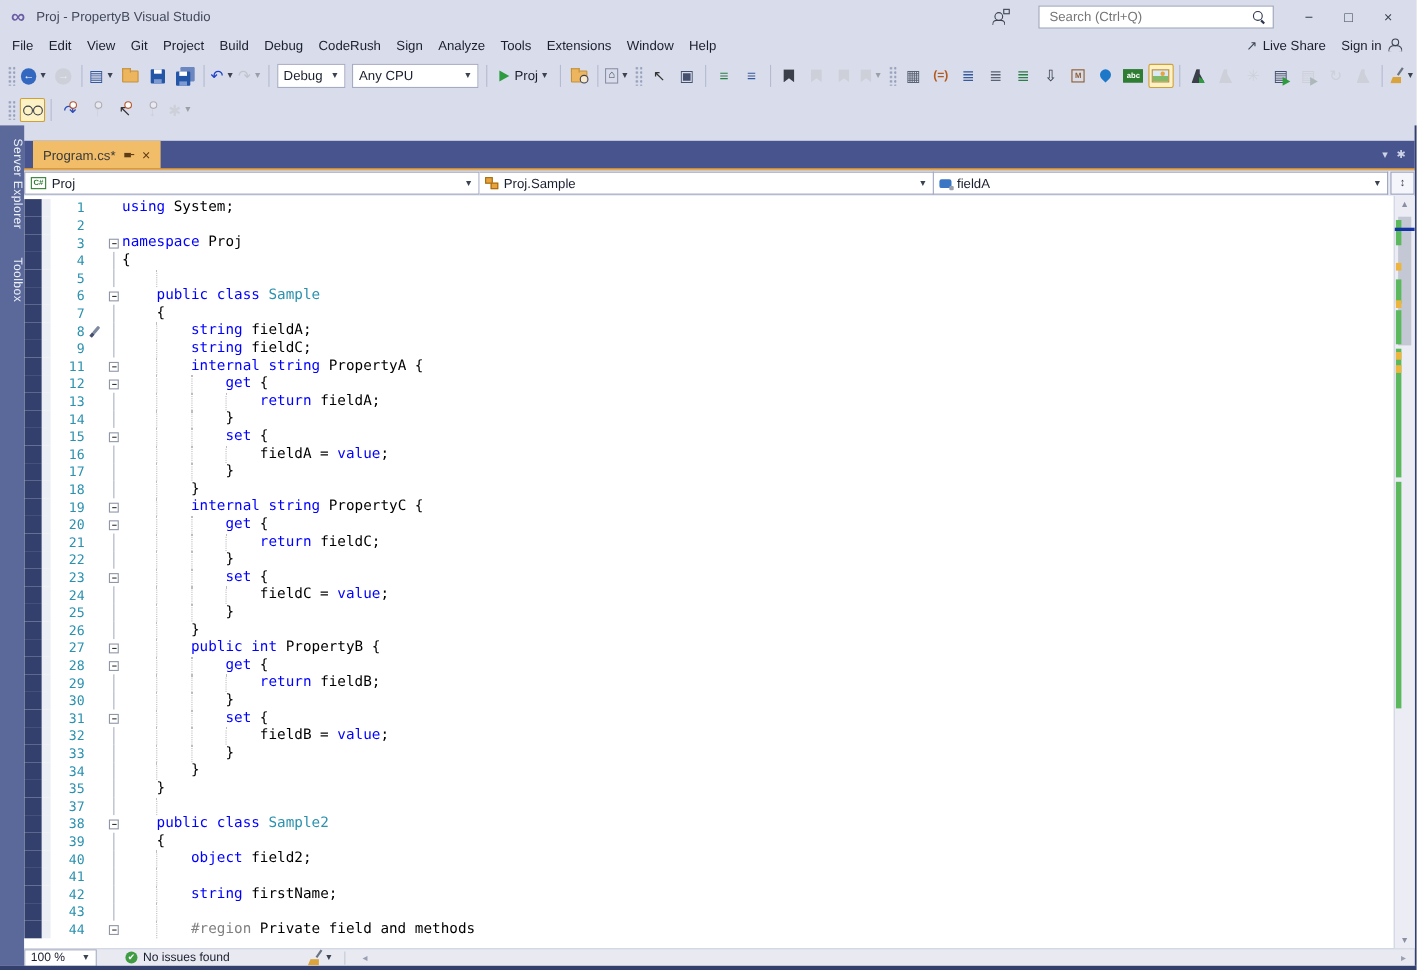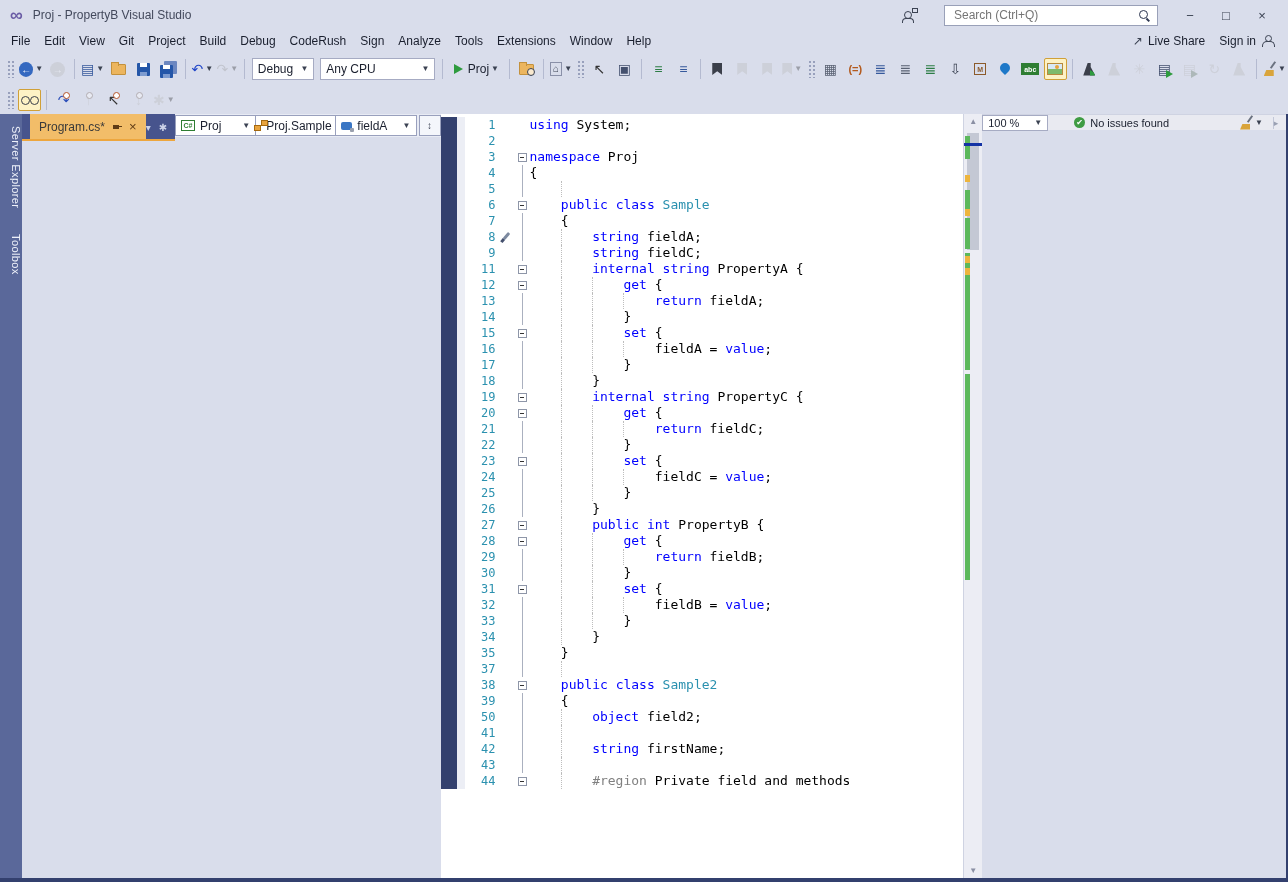--- a/index.html
+++ b/index.html
@@ -70,21 +70,21 @@
   .broom:before { content:""; position:absolute; top:-1px; right:2px; width:2px; height:8px; background:#6b7280; transform:rotate(35deg); }
   .broom:after { content:""; position:absolute; bottom:0; left:1px; width:10px; height:6px; background:#d9a43b; clip-path:polygon(0 100%,25% 0,100% 0,100% 100%); }
   .glasses { position:relative; width:18px; height:9px; }
   .glasses:before, .glasses:after { content:""; position:absolute; top:0; width:7px; height:7px; border:1.6px solid #3b3f4a; border-radius:50%; }
   .glasses:before { left:0; } .glasses:after { right:0; }
 
   
   .main { flex:1; display:flex; min-height:0; border-right:2px solid #33406e; }
   .side-tabs { width:22px; background:#5a689a; color:#eef1fa; display:flex; flex-direction:column; gap:18px; padding-top:8px; flex:none; }
   .side-tab { writing-mode:vertical-rl; font-size:11px; letter-spacing:.4px; padding:4px 0; }
-  .doc-area { flex:1; display:flex; flex-direction:row; min-width:0; }
+  .doc-area { flex:1; display:flex; flex-direction:column; min-width:0;margin-top:14px; }
 
   .tabstrip { height:27px; background:#47548d; border-bottom:2px solid #eda63e; display:flex; align-items:flex-end; flex:none; }
   .tab { height:25px; background:#f2bd69; color:#3a3a3a; display:flex; align-items:center; gap:7px; padding:0 9px; margin-left:8px; }
   .pinico { position:relative; width:10px; height:10px; }
   .pinico:before { content:""; position:absolute; left:1px; top:3px; width:6px; height:4px; background:#5f3c16; }
   .pinico:after { content:""; position:absolute; left:7px; top:4.5px; width:3px; height:1.4px; background:#5f3c16; }
   .tab-close { color:#5f3c16; font-size:13px; line-height:1; }
   .strip-right { margin-left:auto; display:flex; align-items:center; gap:8px; padding:0 8px 6px 0; color:#cdd3e8; font-size:10px; }
 
   .navbar { height:23px; background:#e8ebf4; display:flex; align-items:center; padding:1px 0; flex:none; }
@@ -427,21 +427,21 @@
             <div class="ln-row"><span class="cell-gap"></span><span class="cell-marg"></span><span class="cell-num">29</span><span class="cell-glyph"></span><span class="cell-fold"><span class="fold-line"></span></span><span class="cell-txt"><i class="guide" style="left: 4ch;"></i><i class="guide" style="left: 8ch;"></i><i class="guide" style="left: 12ch;"></i><span class="tok-p">                </span><span class="tok-k">return</span><span class="tok-p"> fieldB;</span></span></div>
             <div class="ln-row"><span class="cell-gap"></span><span class="cell-marg"></span><span class="cell-num">30</span><span class="cell-glyph"></span><span class="cell-fold"><span class="fold-line"></span></span><span class="cell-txt"><i class="guide" style="left: 4ch;"></i><i class="guide" style="left: 8ch;"></i><span class="tok-p">            }</span></span></div>
             <div class="ln-row"><span class="cell-gap"></span><span class="cell-marg"></span><span class="cell-num">31</span><span class="cell-glyph"></span><span class="cell-fold"><span class="fold-box"></span></span><span class="cell-txt"><i class="guide" style="left: 4ch;"></i><i class="guide" style="left: 8ch;"></i><span class="tok-p">            </span><span class="tok-k">set</span><span class="tok-p"> {</span></span></div>
             <div class="ln-row"><span class="cell-gap"></span><span class="cell-marg"></span><span class="cell-num">32</span><span class="cell-glyph"></span><span class="cell-fold"><span class="fold-line"></span></span><span class="cell-txt"><i class="guide" style="left: 4ch;"></i><i class="guide" style="left: 8ch;"></i><i class="guide" style="left: 12ch;"></i><span class="tok-p">                fieldB = </span><span class="tok-k">value</span><span class="tok-p">;</span></span></div>
             <div class="ln-row"><span class="cell-gap"></span><span class="cell-marg"></span><span class="cell-num">33</span><span class="cell-glyph"></span><span class="cell-fold"><span class="fold-line"></span></span><span class="cell-txt"><i class="guide" style="left: 4ch;"></i><i class="guide" style="left: 8ch;"></i><span class="tok-p">            }</span></span></div>
             <div class="ln-row"><span class="cell-gap"></span><span class="cell-marg"></span><span class="cell-num">34</span><span class="cell-glyph"></span><span class="cell-fold"><span class="fold-line"></span></span><span class="cell-txt"><i class="guide" style="left: 4ch;"></i><span class="tok-p">        }</span></span></div>
             <div class="ln-row"><span class="cell-gap"></span><span class="cell-marg"></span><span class="cell-num">35</span><span class="cell-glyph"></span><span class="cell-fold"><span class="fold-line"></span></span><span class="cell-txt"><span class="tok-p">    }</span></span></div>
             <div class="ln-row"><span class="cell-gap"></span><span class="cell-marg"></span><span class="cell-num">37</span><span class="cell-glyph"></span><span class="cell-fold"><span class="fold-line"></span></span><span class="cell-txt"><i class="guide" style="left: 4ch;"></i></span></div>
             <div class="ln-row"><span class="cell-gap"></span><span class="cell-marg"></span><span class="cell-num">38</span><span class="cell-glyph"></span><span class="cell-fold"><span class="fold-box"></span></span><span class="cell-txt"><span class="tok-p">    </span><span class="tok-k">public</span><span class="tok-p"> </span><span class="tok-k">class</span><span class="tok-p"> </span><span class="tok-t">Sample2</span></span></div>
             <div class="ln-row"><span class="cell-gap"></span><span class="cell-marg"></span><span class="cell-num">39</span><span class="cell-glyph"></span><span class="cell-fold"><span class="fold-line"></span></span><span class="cell-txt"><span class="tok-p">    {</span></span></div>
-            <div class="ln-row"><span class="cell-gap"></span><span class="cell-marg"></span><span class="cell-num">50</span><span class="cell-glyph"></span><span class="cell-fold"><span class="fold-line"></span></span><span class="cell-txt"><i class="guide" style="left: 4ch;"></i><span class="tok-p">        </span><span class="tok-k">object</span><span class="tok-p"> field2;</span></span></div>
+            <div class="ln-row"><span class="cell-gap"></span><span class="cell-marg"></span><span class="cell-num">40</span><span class="cell-glyph"></span><span class="cell-fold"><span class="fold-line"></span></span><span class="cell-txt"><i class="guide" style="left: 4ch;"></i><span class="tok-p">        </span><span class="tok-k">object</span><span class="tok-p"> field2;</span></span></div>
             <div class="ln-row"><span class="cell-gap"></span><span class="cell-marg"></span><span class="cell-num">41</span><span class="cell-glyph"></span><span class="cell-fold"><span class="fold-line"></span></span><span class="cell-txt"><i class="guide" style="left: 4ch;"></i></span></div>
             <div class="ln-row"><span class="cell-gap"></span><span class="cell-marg"></span><span class="cell-num">42</span><span class="cell-glyph"></span><span class="cell-fold"><span class="fold-line"></span></span><span class="cell-txt"><i class="guide" style="left: 4ch;"></i><span class="tok-p">        </span><span class="tok-k">string</span><span class="tok-p"> firstName;</span></span></div>
             <div class="ln-row"><span class="cell-gap"></span><span class="cell-marg"></span><span class="cell-num">43</span><span class="cell-glyph"></span><span class="cell-fold"><span class="fold-line"></span></span><span class="cell-txt"><i class="guide" style="left: 4ch;"></i></span></div>
             <div class="ln-row"><span class="cell-gap"></span><span class="cell-marg"></span><span class="cell-num">44</span><span class="cell-glyph"></span><span class="cell-fold"><span class="fold-box"></span></span><span class="cell-txt"><i class="guide" style="left: 4ch;"></i><span class="tok-p">        </span><span class="tok-d">#region</span><span class="tok-p"> Private field and methods</span></span></div>
           </div>
         <div class="vscroll">
           <span class="vs-arrow up">▲</span>
           <span class="vs-arrow down">▼</span>
         <span class="vs-thumb" style="top: 19px; height: 117px;"></span>
             <span class="mark green" style="top: 22px; height: 23px;"></span>

